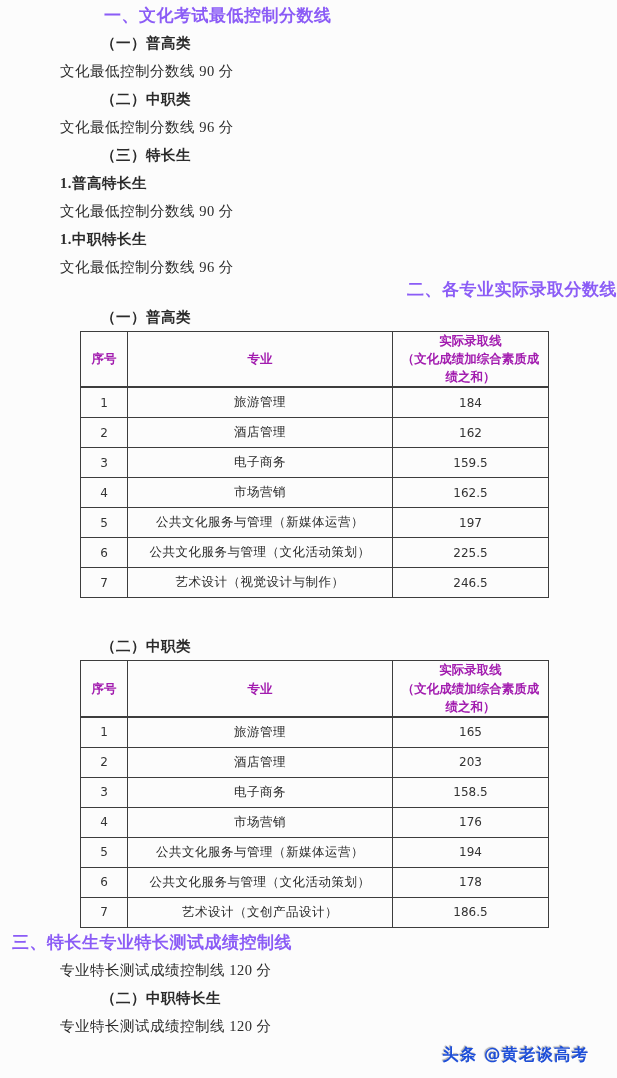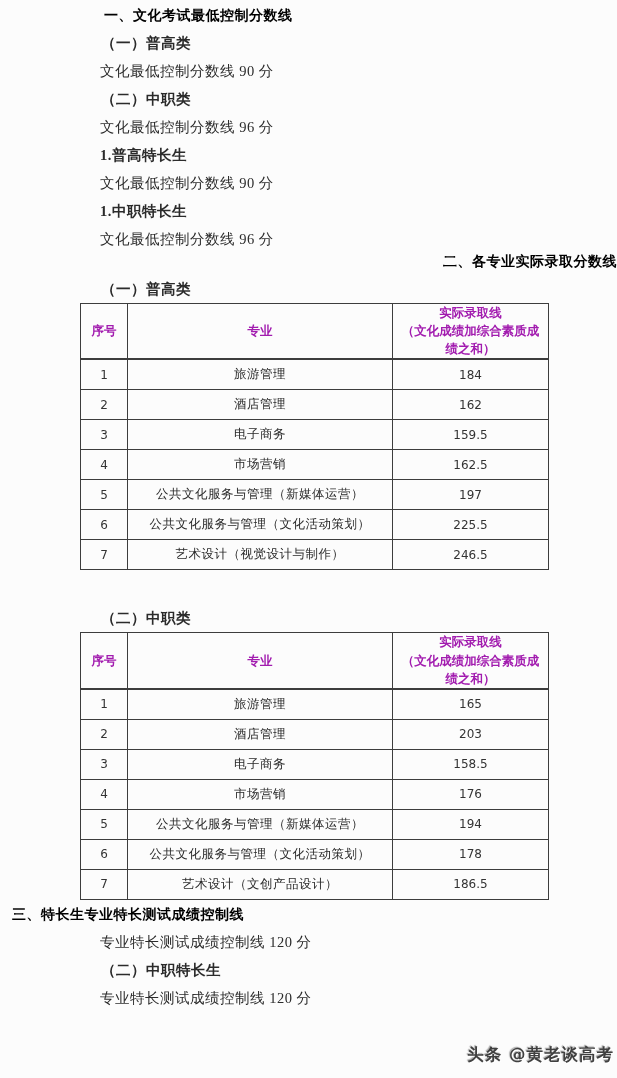--- a/index.html
+++ b/index.html
@@ -9,30 +9,30 @@
     background:#fcfcfc;
     box-sizing:border-box;
     padding-top:1px;
     overflow:hidden;
     font-family:"Liberation Serif","DejaVu Serif",serif;
     color:#2e2e2e;
   }
   .sec-title{
     height:28px;line-height:28px;
     margin-left:104px;
-    font-size:14px;font-weight:800;
-    color:#000000;
+    font-size:17px;font-weight:800;
+    color:#8b5cf6;
     font-family:"DejaVu Sans","Liberation Sans",sans-serif;
     letter-spacing:0.5px;
   }
   #sec2-title{margin-top:-6px;text-align:right;}
   #sec3-title{margin-top:0;margin-left:12px;}
   .ln{
     height:28px;line-height:28px;
-    margin-left:100px;
+    margin-left:60px;
     font-size:14.5px;
     letter-spacing:0.5px;
     color:#2b2b2b;
   }
   .ln.sub{font-weight:700;margin-left:101px;}
   .ln.num{font-weight:700;}
   .ln.body{font-weight:500;}
   .tbl-caption{
     height:28px;line-height:28px;
     margin-left:101px;
@@ -66,40 +66,41 @@
   }
   table.tbl td{height:29px;}
   table.tbl td.c0, table.tbl td.c2{
     font-family:"DejaVu Sans","Liberation Sans",sans-serif;
     font-size:12px;
     color:#333333;
   }
   table.tbl td.c1{letter-spacing:0.5px;margin-top:34px;}
   .watermark{
     position:absolute;
-    right:3px;bottom:12px;
+    right:28px;bottom:12px;
     font-family:"DejaVu Sans","Liberation Sans",sans-serif;
     font-size:16.5px;font-weight:700;
-    color:#404040;
+    color:#1d4ed8;
     letter-spacing:1px;
     text-shadow:1px 1px 0 #ffffff,-1px -1px 1px #ababab;
   }
 </style>
 </head>
 <body>
 
 <div class="page">
 
   <div class="sec-title" id="sec1-title">一、文化考试最低控制分数线</div>
 
   <div>
       <div class="ln sub">（一）普高类</div>
       <div class="ln body">文化最低控制分数线 90 分</div>
       <div class="ln sub">（二）中职类</div>
       <div class="ln body">文化最低控制分数线 96 分</div>
+      <div class="ln sub">（三）特长生</div>
       <div class="ln num">1.普高特长生</div>
       <div class="ln body">文化最低控制分数线 90 分</div>
       <div class="ln num">1.中职特长生</div>
       <div class="ln body">文化最低控制分数线 96 分</div>
     </div>
 
   <div class="sec-title" id="sec2-title">二、各专业实际录取分数线</div>
 
   <div class="tbl-caption" id="tbl1-caption">（一）普高类</div>
 

